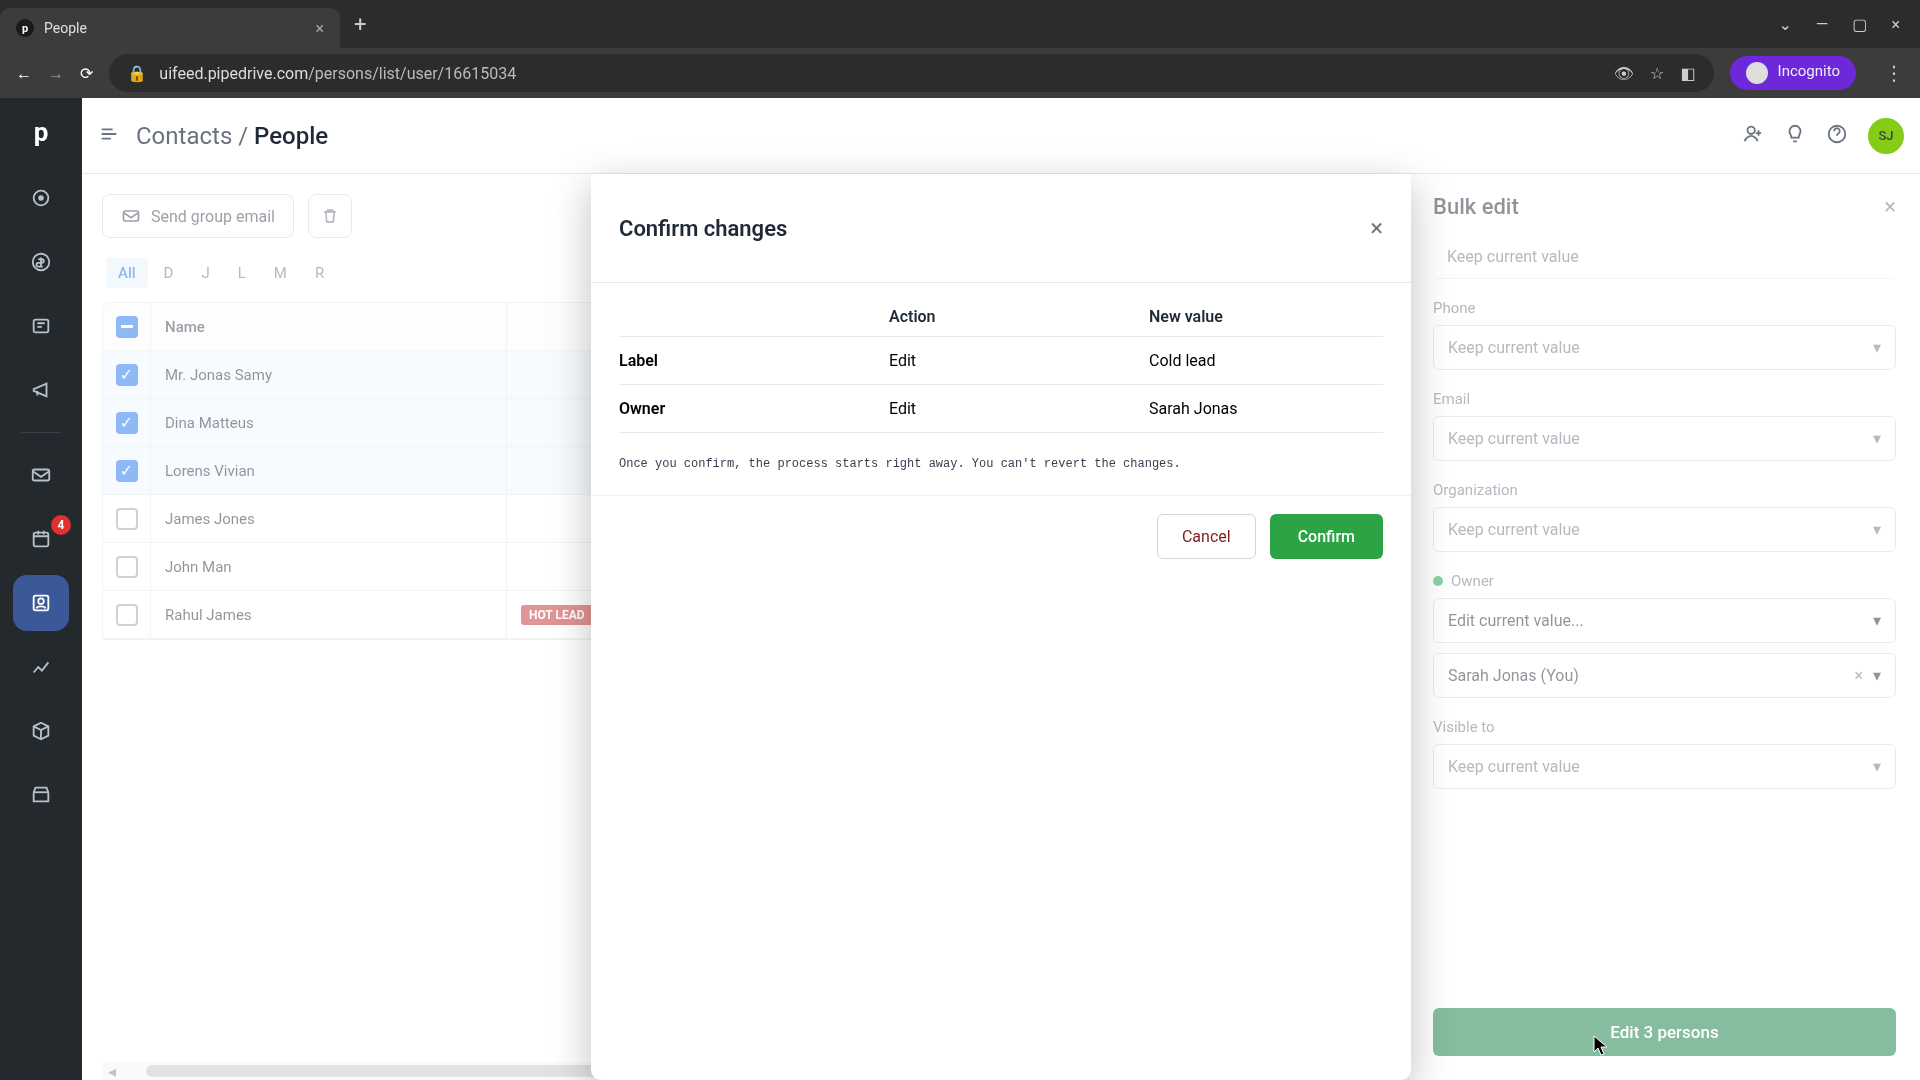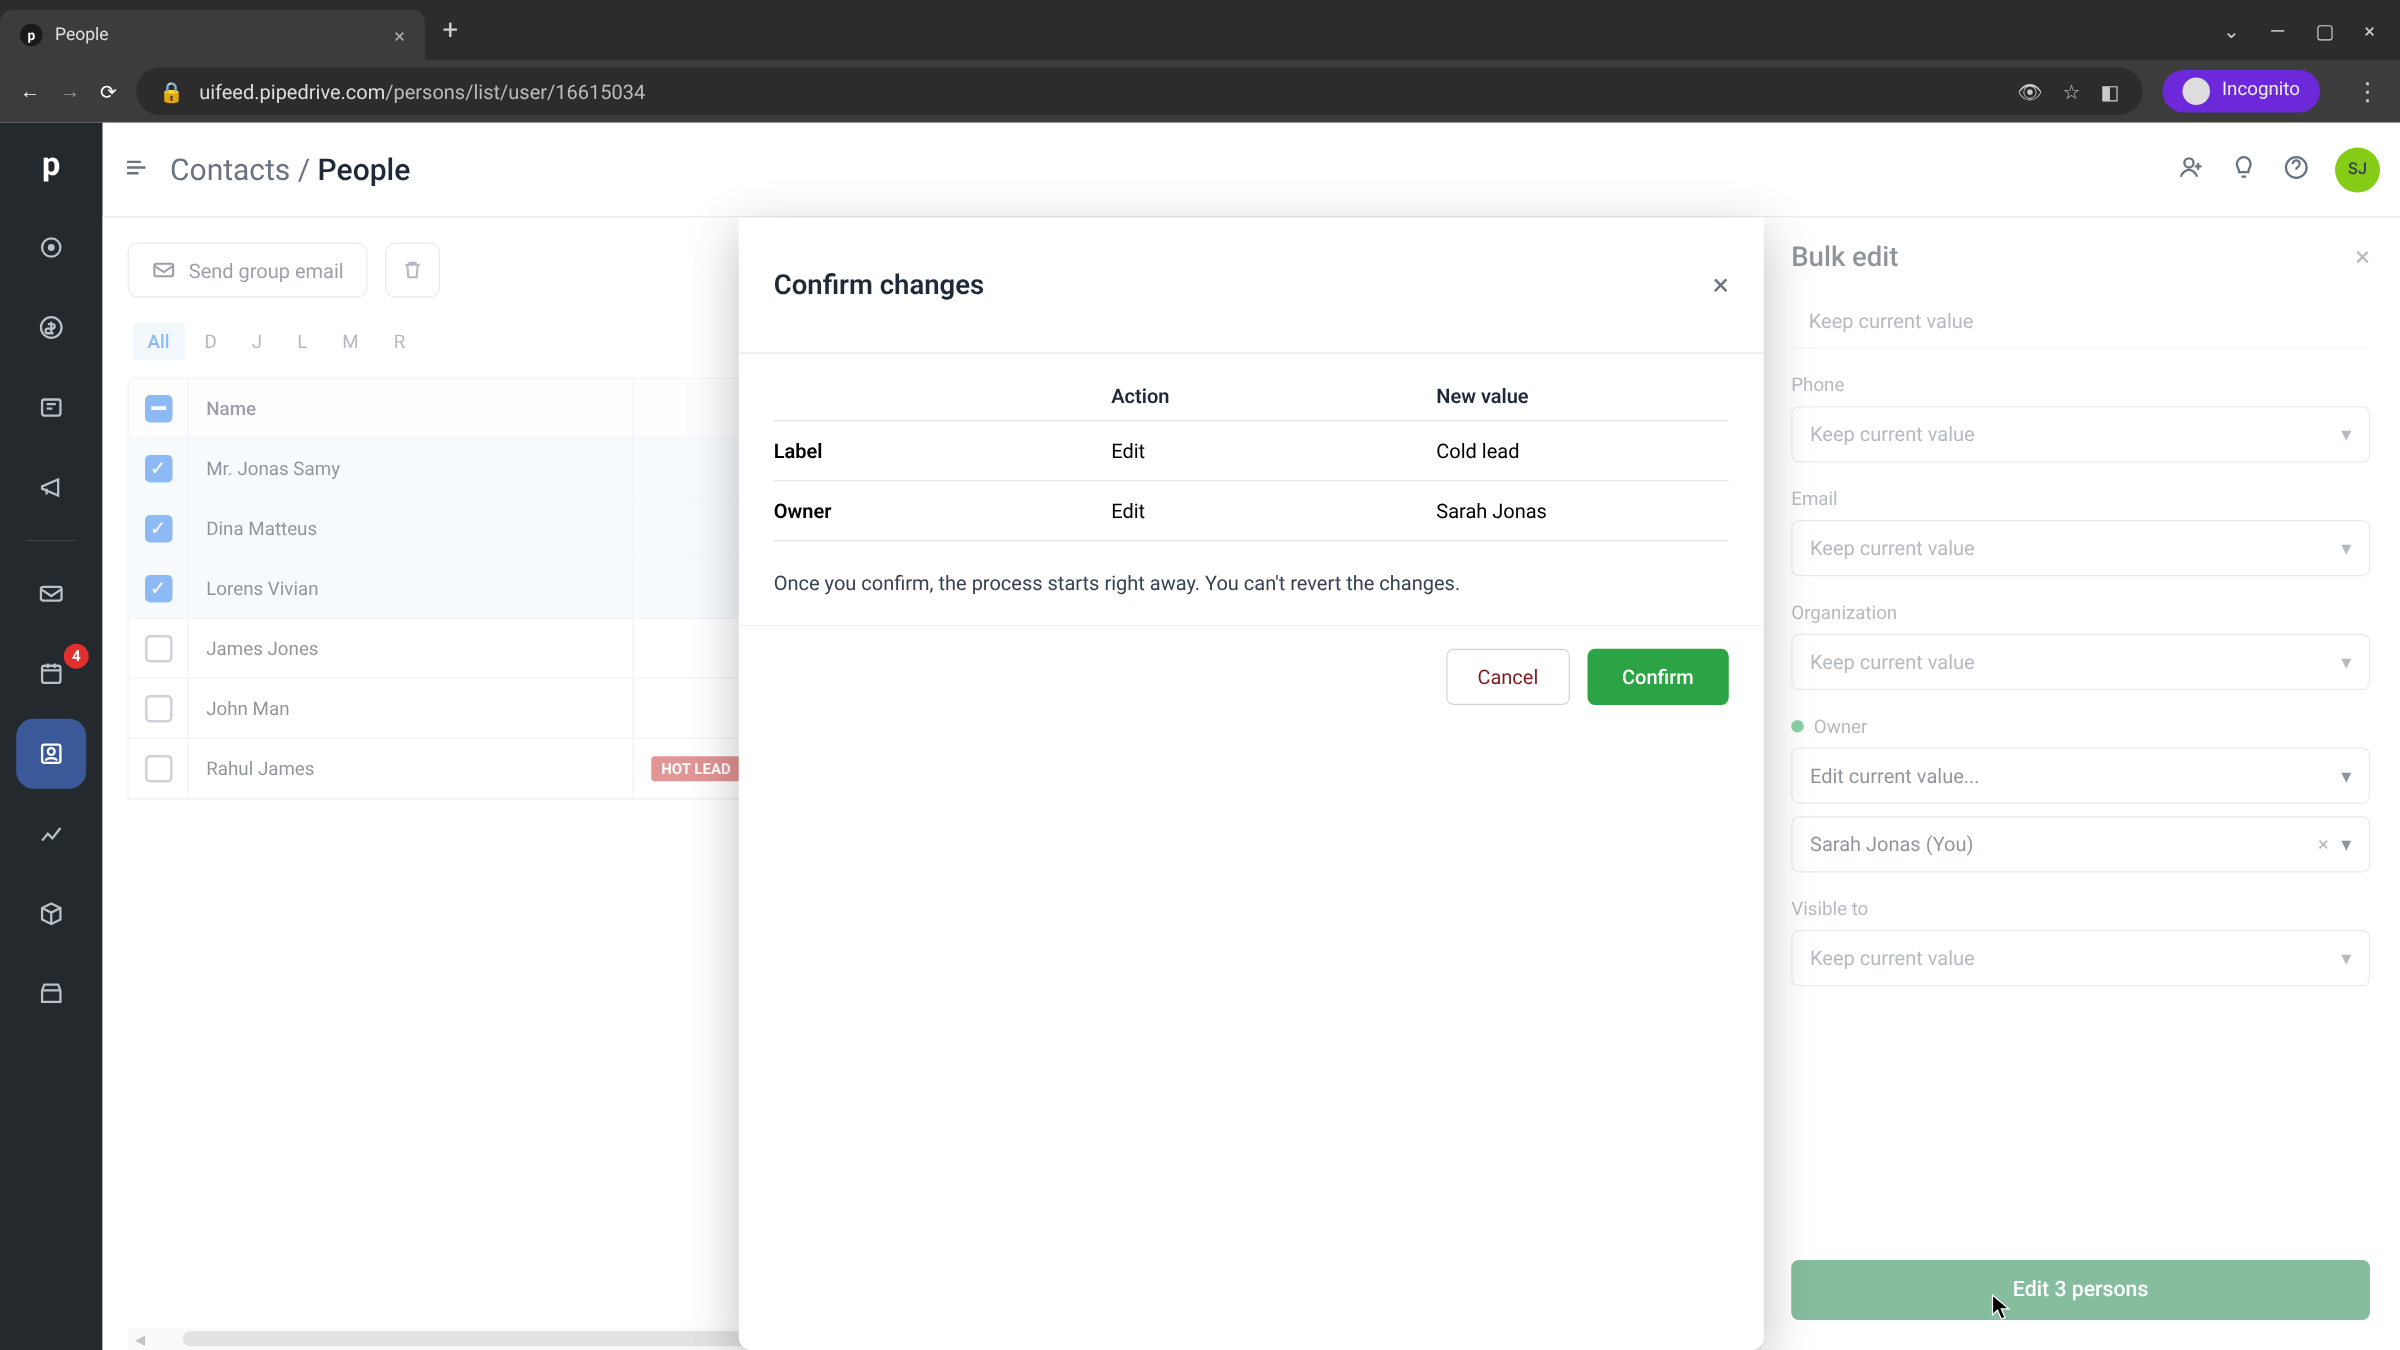--- a/index.html
+++ b/index.html
@@ -107,21 +107,21 @@
 .dialog-intro { font-size: 17px; color: #374151; margin-bottom: 20px; }
 .dialog-intro b { font-weight: 700; }
 .change-table { width: 100%; }
 .change-head { display: flex; border-bottom: 1px solid #e5e7eb; padding-bottom: 10px; }
 .change-row { display: flex; border-bottom: 1px solid #e5e7eb; padding: 14px 0; }
 .ch-field { width: 270px; font-size: 16px; }
 .ch-action { width: 260px; font-size: 16px; }
 .ch-value { flex: 1; font-size: 16px; }
 .change-head .ch-field, .change-head .ch-action, .change-head .ch-value { font-weight: 600; color: #1f2937; }
 .change-row .ch-field { font-weight: 600; }
-.dialog-warn { margin-top: 24px; font-size: 16px; color: #374151; }
+.dialog-warn { margin-top: 24px; font-size: 12px; color: #374151; font-family: Liberation Mono, monospace; }
 .dialog-footer { padding: 18px 28px 24px; display: flex; justify-content: flex-end; gap: 14px; border-top: 1px solid #f0f0f0; }
 .btn-cancel { border: 1px solid #d1d5db; background: #fff; padding: 12px 24px; font-size: 16px; border-radius: 6px; cursor: pointer; color: #7f1d1d; }
 .btn-confirm { background: #2ca344; color: #fff; border: none; padding: 12px 28px; font-size: 16px; border-radius: 6px; cursor: pointer; font-weight: 500; }
 
 svg { width: 22px; height: 22px; }
 .cursor-arrow { position: absolute; width: 16px; height: 22px; pointer-events: none; z-index: 9999; }
 </style>
 </head>
 <body>
 

